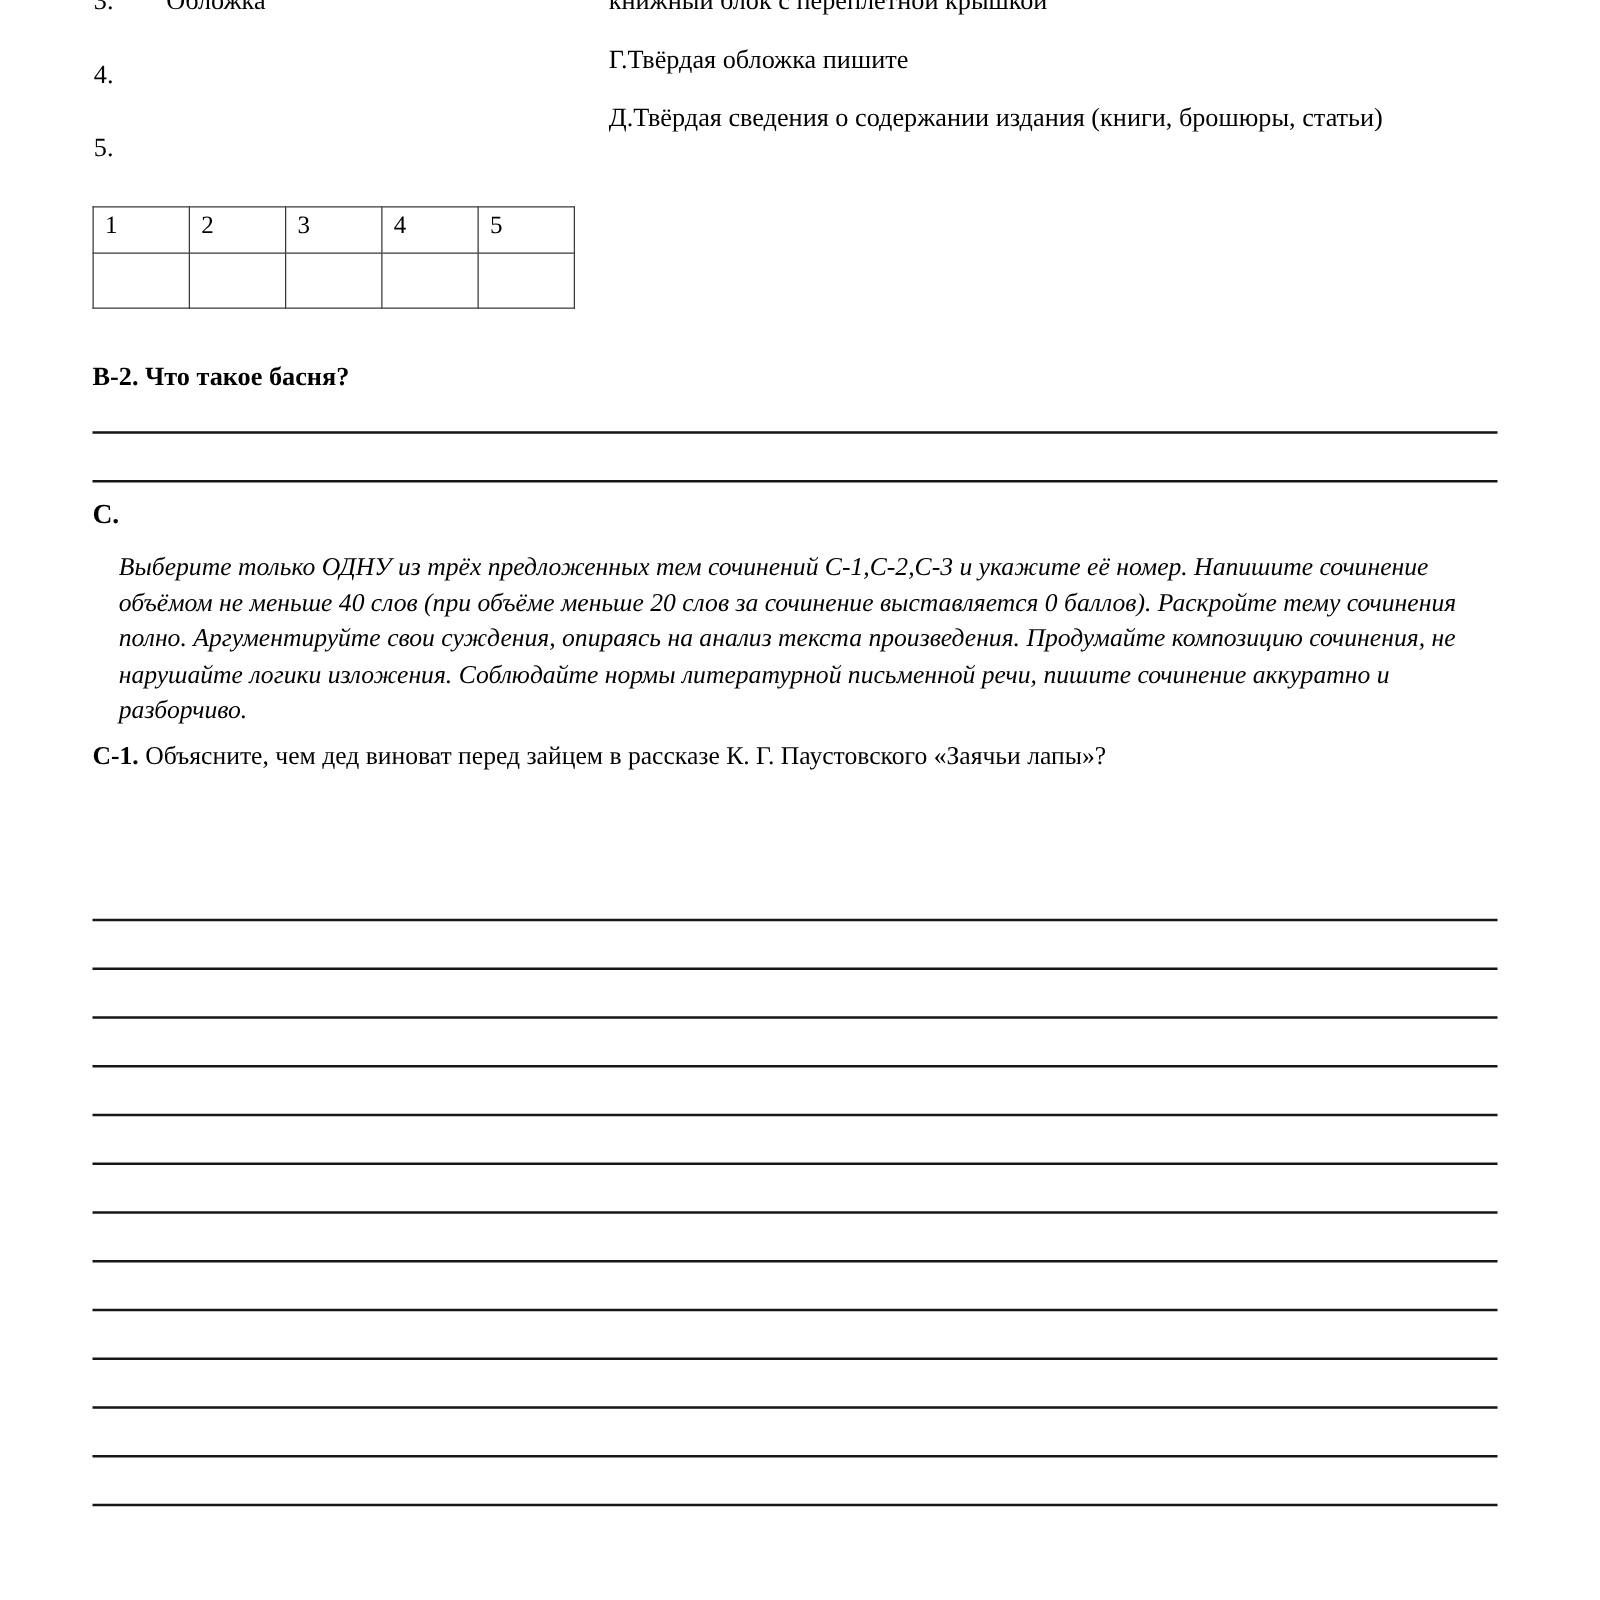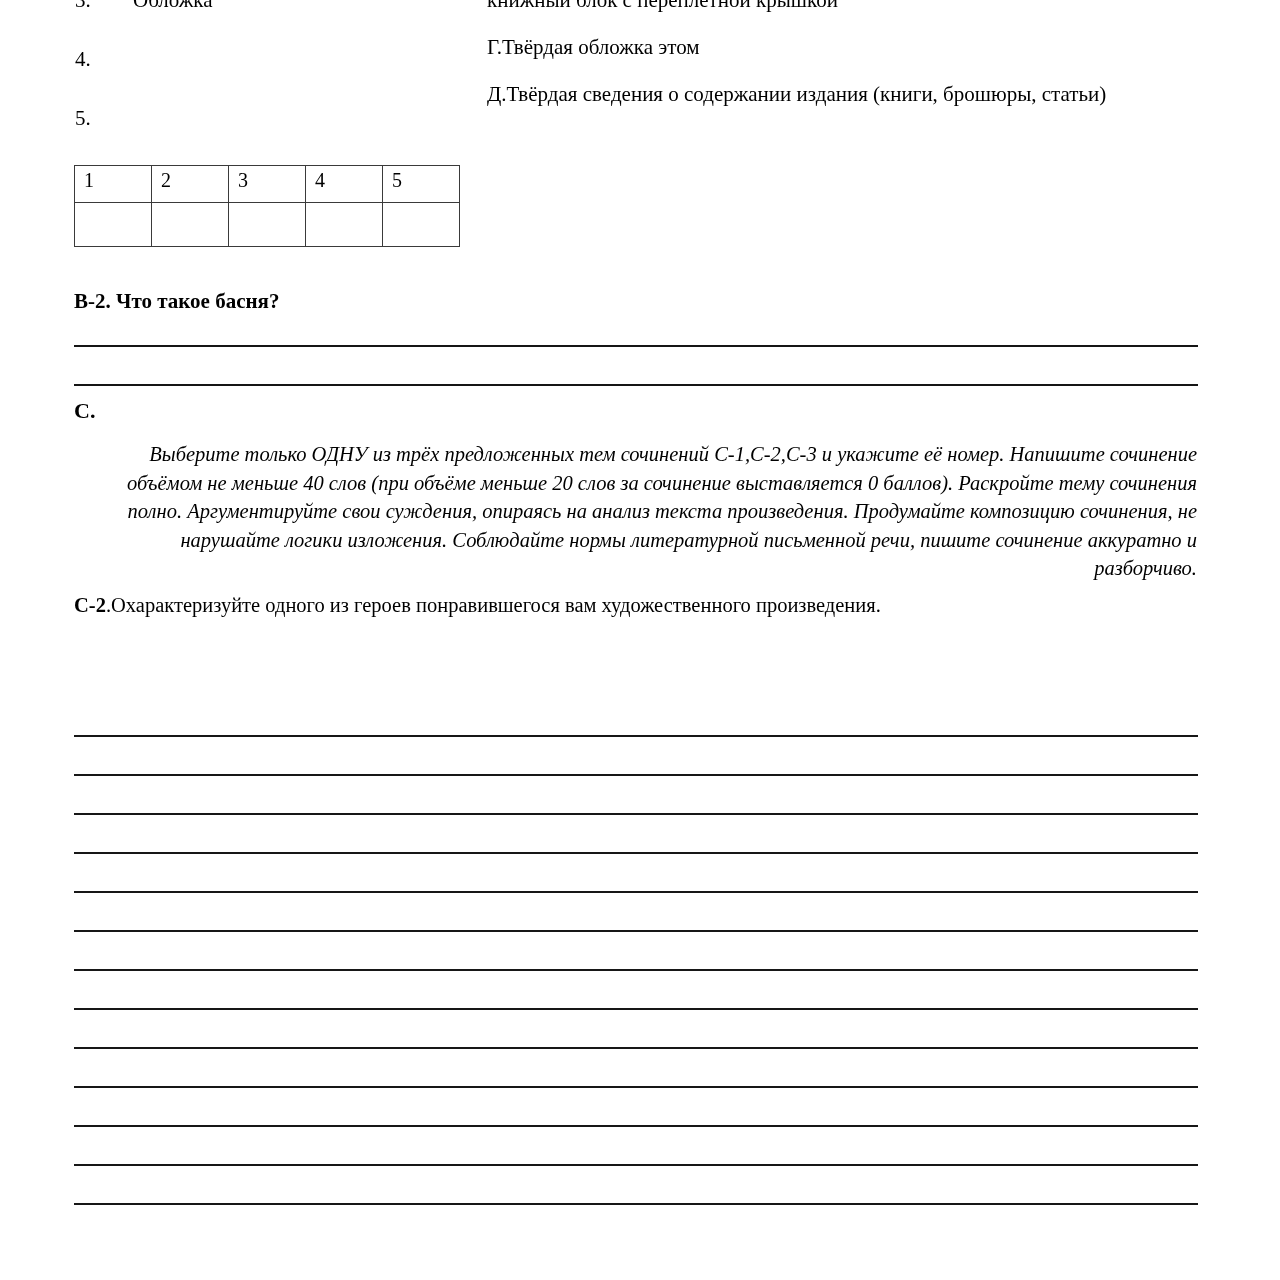--- a/index.html
+++ b/index.html
@@ -117,21 +117,21 @@
   }
 
   .c-intro {
     position: absolute;
     left: 95px;
     top: 440px;
     width: 1102px;
     font-size: 20.5px;
     line-height: 28.5px;
     font-style: italic;
-    text-align: right;
+    text-align: left;
     text-indent: 0;
   }
 
   .c-items {
     position: absolute;
     left: 74px;
     top: 592px;
     width: 1130px;
     font-size: 20.5px;
     line-height: 27px;
@@ -171,21 +171,21 @@
       <div class="mrow">
         <span class="mnum">4.</span>
       </div>
       <div class="mrow">
         <span class="mnum">5.</span>
       </div>
     </div>
 
     <div class="match-right">
       <div class="rrow r-a">книжный блок с переплётной крышкой</div>
-      <div class="rrow r-g">Г.Твёрдая обложка этом</div>
+      <div class="rrow r-g">Г.Твёрдая обложка пишите</div>
       <div class="rrow r-d">Д.Твёрдая сведения о содержании издания (книги, брошюры, статьи)</div>
     </div>
   </div>
 
   <table class="answer-table">
     <tbody>
         <tr>
       <td>1</td>
       <td>2</td>
       <td>3</td>
@@ -203,21 +203,21 @@
     </table>
 
   <div class="b2-title">В-2. Что такое басня?</div>
   <div class="rule b2-1"></div>
   <div class="rule b2-2"></div>
 
   <div class="c-title">С.</div>
   <div class="c-intro">Выберите только ОДНУ из трёх предложенных тем сочинений С-1,С-2,С-3 и укажите её номер. Напишите сочинение объёмом не меньше 40 слов (при объёме меньше 20 слов за сочинение выставляется 0 баллов). Раскройте тему сочинения полно. Аргументируйте свои суждения, опираясь на анализ текста произведения. Продумайте композицию сочинения, не нарушайте логики изложения. Соблюдайте нормы литературной письменной речи, пишите сочинение аккуратно и разборчиво.</div>
 
   <div class="c-items">
-    <div class="c-item"><b>С-2</b><span>.Охарактеризуйте одного из героев понравившегося вам художественного произведения.</span></div>
+    <div class="c-item"><b>С-1.</b><span> Объясните, чем дед виноват перед зайцем в рассказе К. Г. Паустовского «Заячьи лапы»?</span></div>
   </div>
 
   <div class="write-lines">
       <div class="wline"></div>
       <div class="wline"></div>
       <div class="wline"></div>
       <div class="wline"></div>
       <div class="wline"></div>
       <div class="wline"></div>
       <div class="wline"></div>

